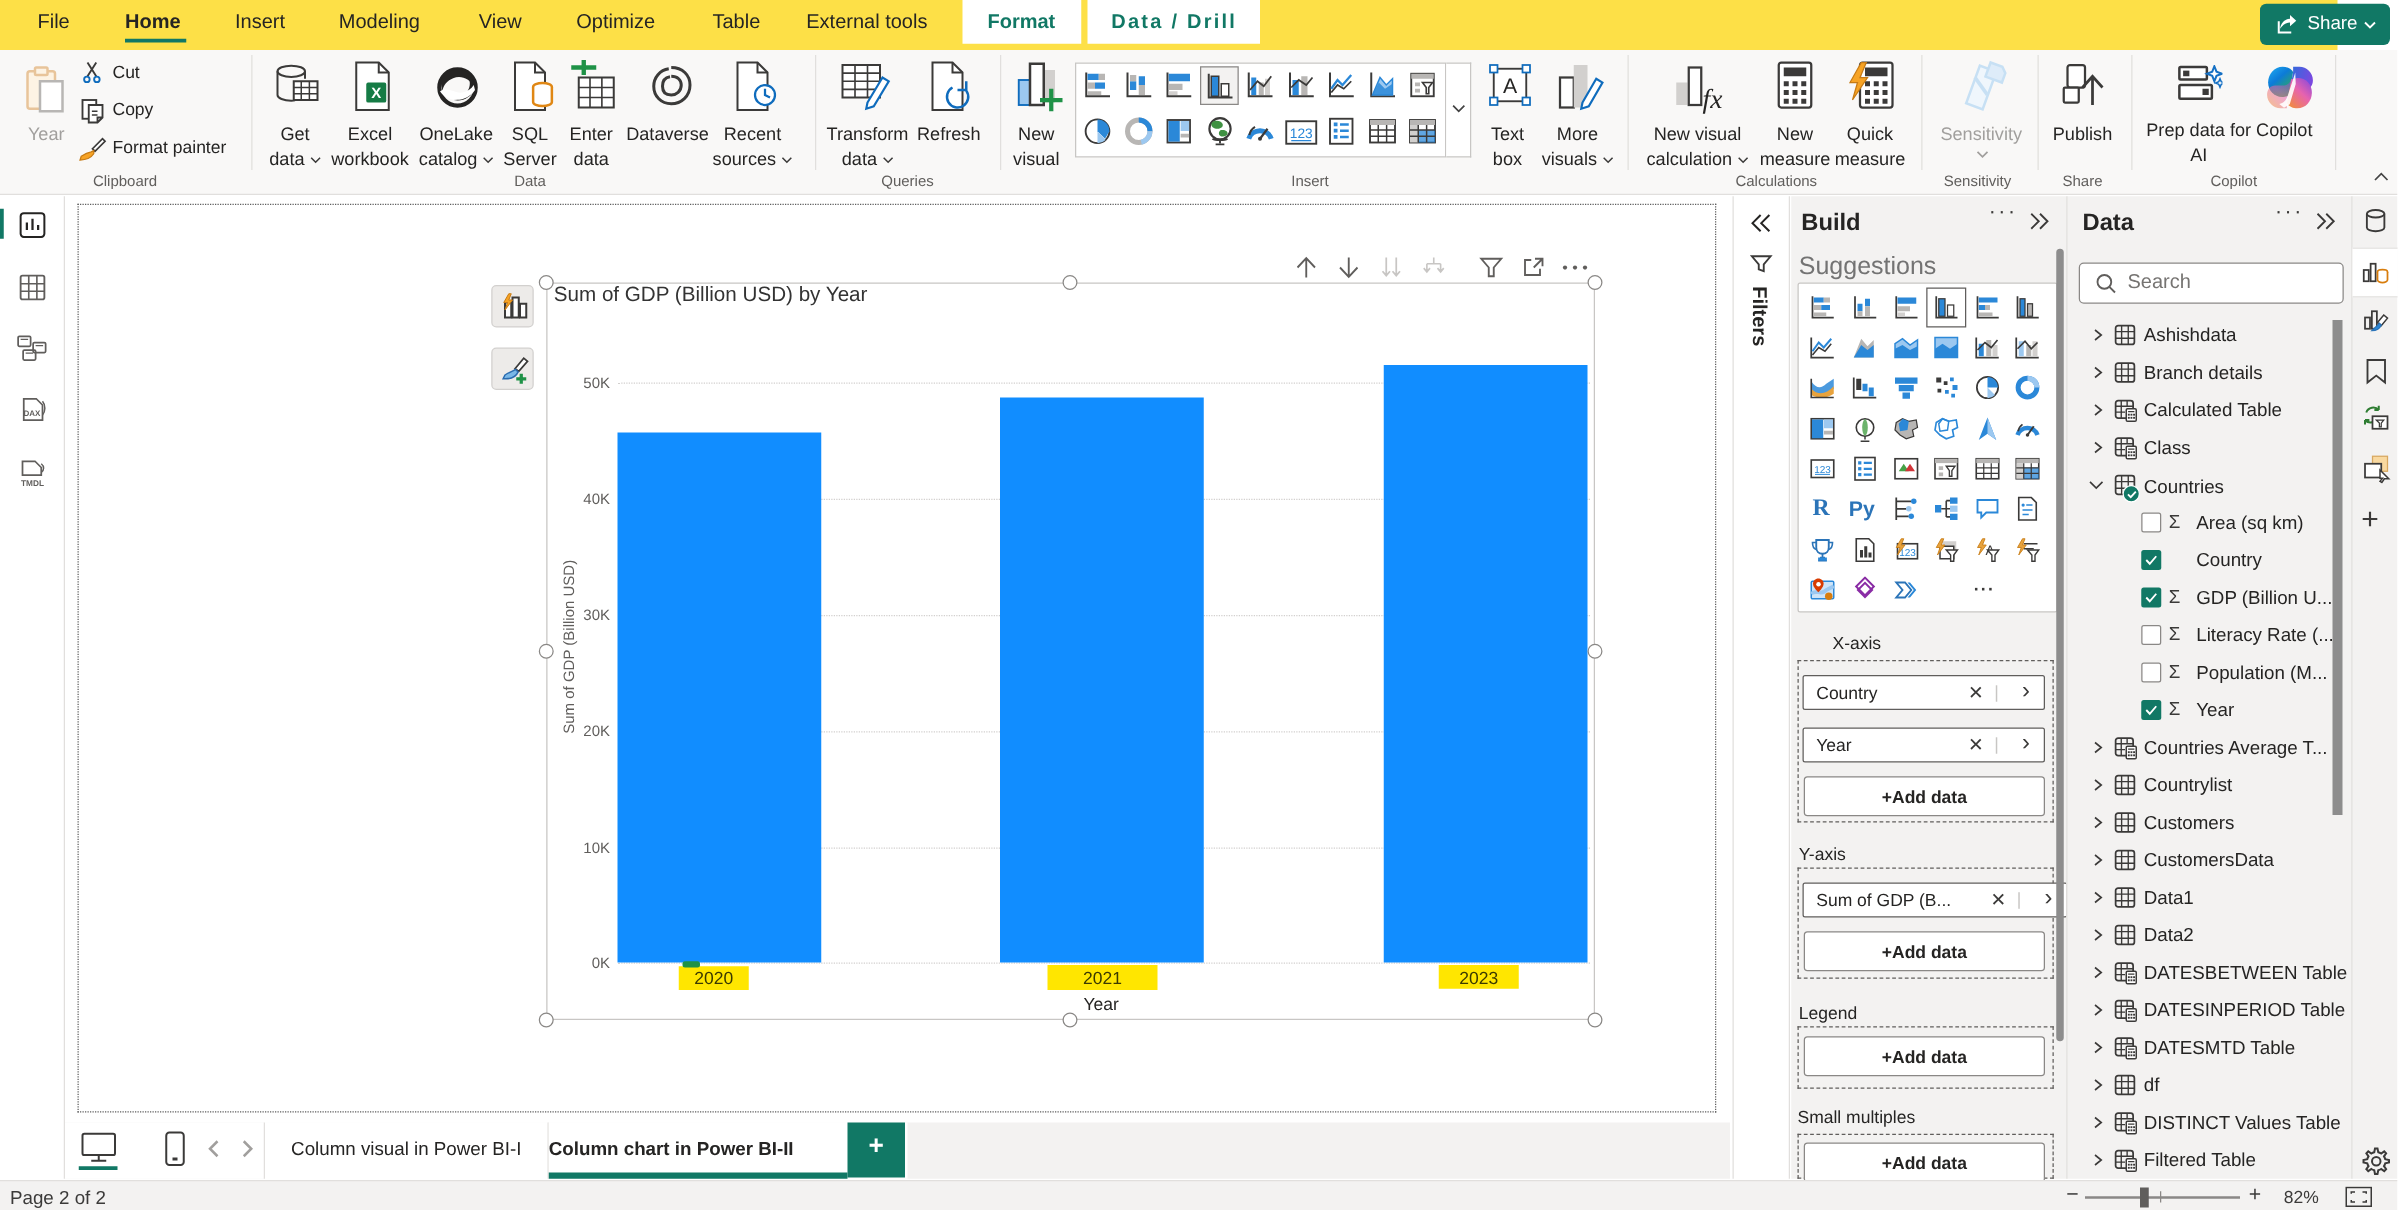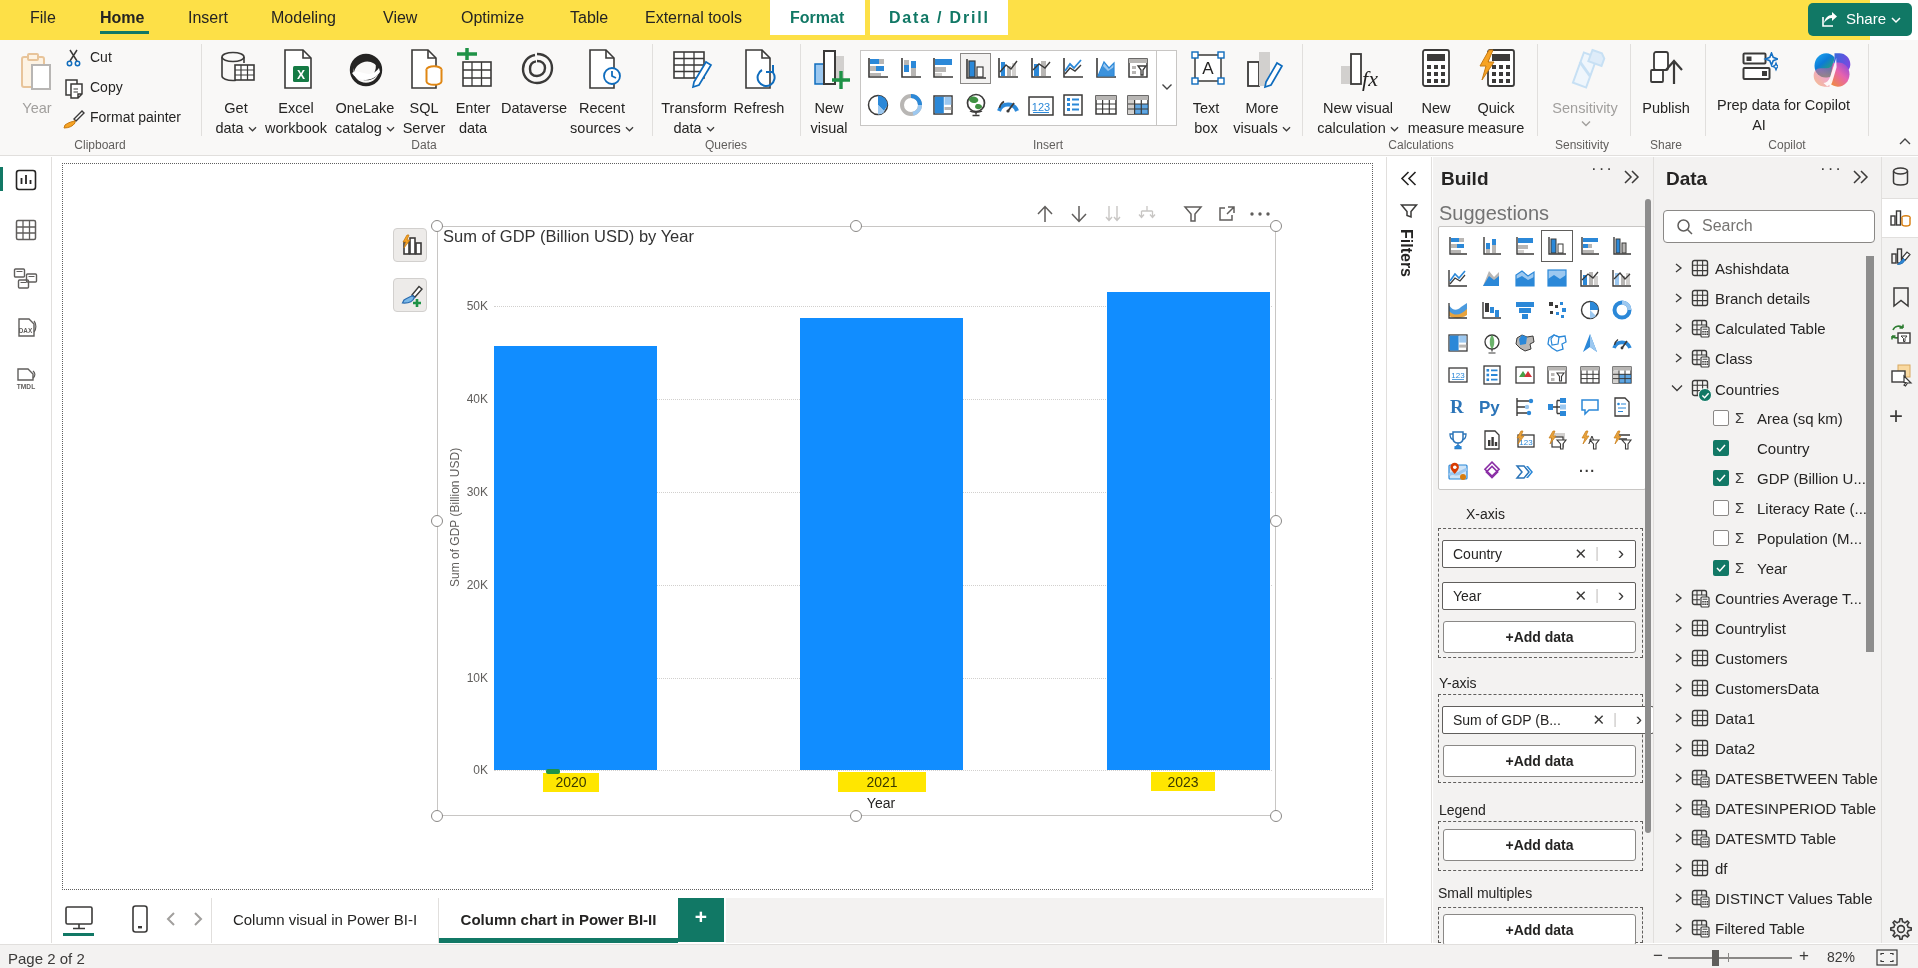--- a/index.html
+++ b/index.html
@@ -1152,21 +1152,21 @@
       </svg>
     <svg class="abs" style="left:112px;top:13px;" width="14" height="16" viewBox="0 0 14 16">
         <path d="M10 2 L4 8 L10 14" fill="none" stroke="#a19f9d" stroke-width="2"></path>
       </svg>
     <svg class="abs" style="left:139px;top:13px;" width="14" height="16" viewBox="0 0 14 16">
         <path d="M4 2 L10 8 L4 14" fill="none" stroke="#a19f9d" stroke-width="2"></path>
       </svg>
     <div class="abs" style="left:159px;top:0;width:228px;height:45px;background:#fff;border-left:1px solid #e1dfdd;border-right:1px solid #e1dfdd;"></div>
     <div class="abs" style="left:159px;top:13px;width:228px;text-align:center;font-size:15px;color:#252423;">Column visual in Power BI-I</div>
     <div class="abs" style="left:387px;top:0;width:239px;height:45px;background:#fff;"></div>
-    <div class="abs" style="left:387px;top:13px;width:239px;text-align:center;font-size:15px;font-weight:bold;color:#252423;">Column chart in Power BI-II</div>
+    <div class="abs" style="left:387px;top:13px;width:239px;font-size:15px;font-weight:bold;color:#252423;">Column chart in Power BI-II</div>
     <div class="abs" style="left:387px;top:40px;width:239px;height:5px;background:#117865;"></div>
     <div class="abs" style="left:626px;top:0;width:46px;height:44px;background:#117865;">
       <div class="abs" style="left:0;top:7px;width:46px;text-align:center;font-size:21px;font-weight:bold;color:#fff;">+</div>
     </div>
   </div>
   <div id="statusbar">
     <span class="abs" style="left:8px;top:5px;font-size:15px;color:#3b3a39;">Page 2 of 2</span>
     <span class="abs" style="left:1653px;top:1px;font-size:17px;color:#3b3a39;">−</span>
     <div class="abs" style="left:1668px;top:12px;width:124px;height:1.5px;background:#8a8886;"></div>
     <div class="abs" style="left:1712px;top:5px;width:7px;height:16px;background:#605e5c;"></div>

